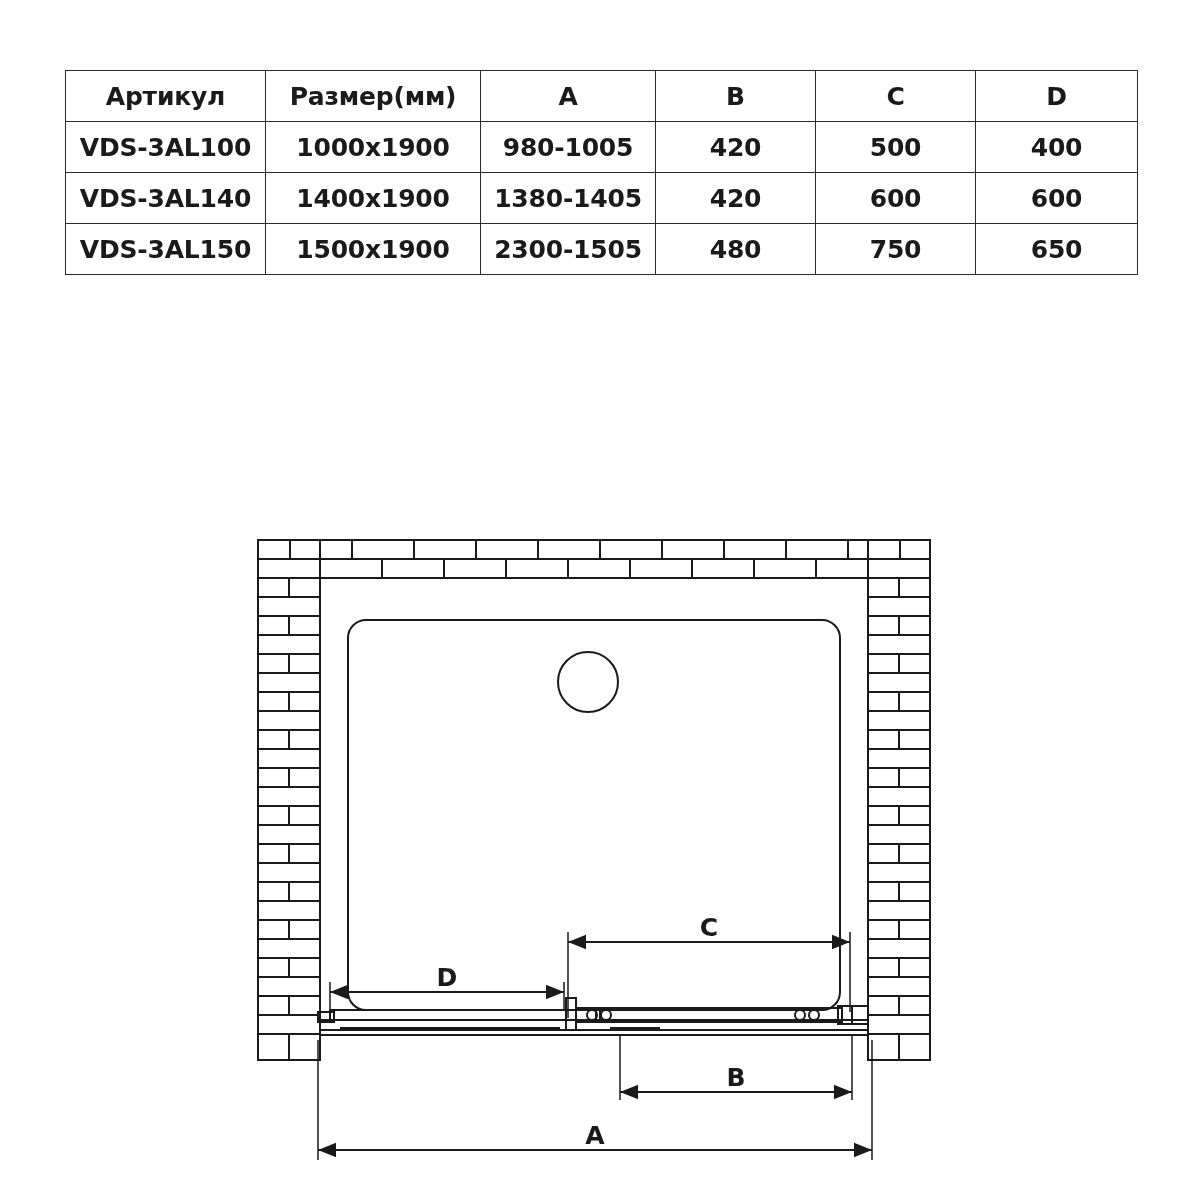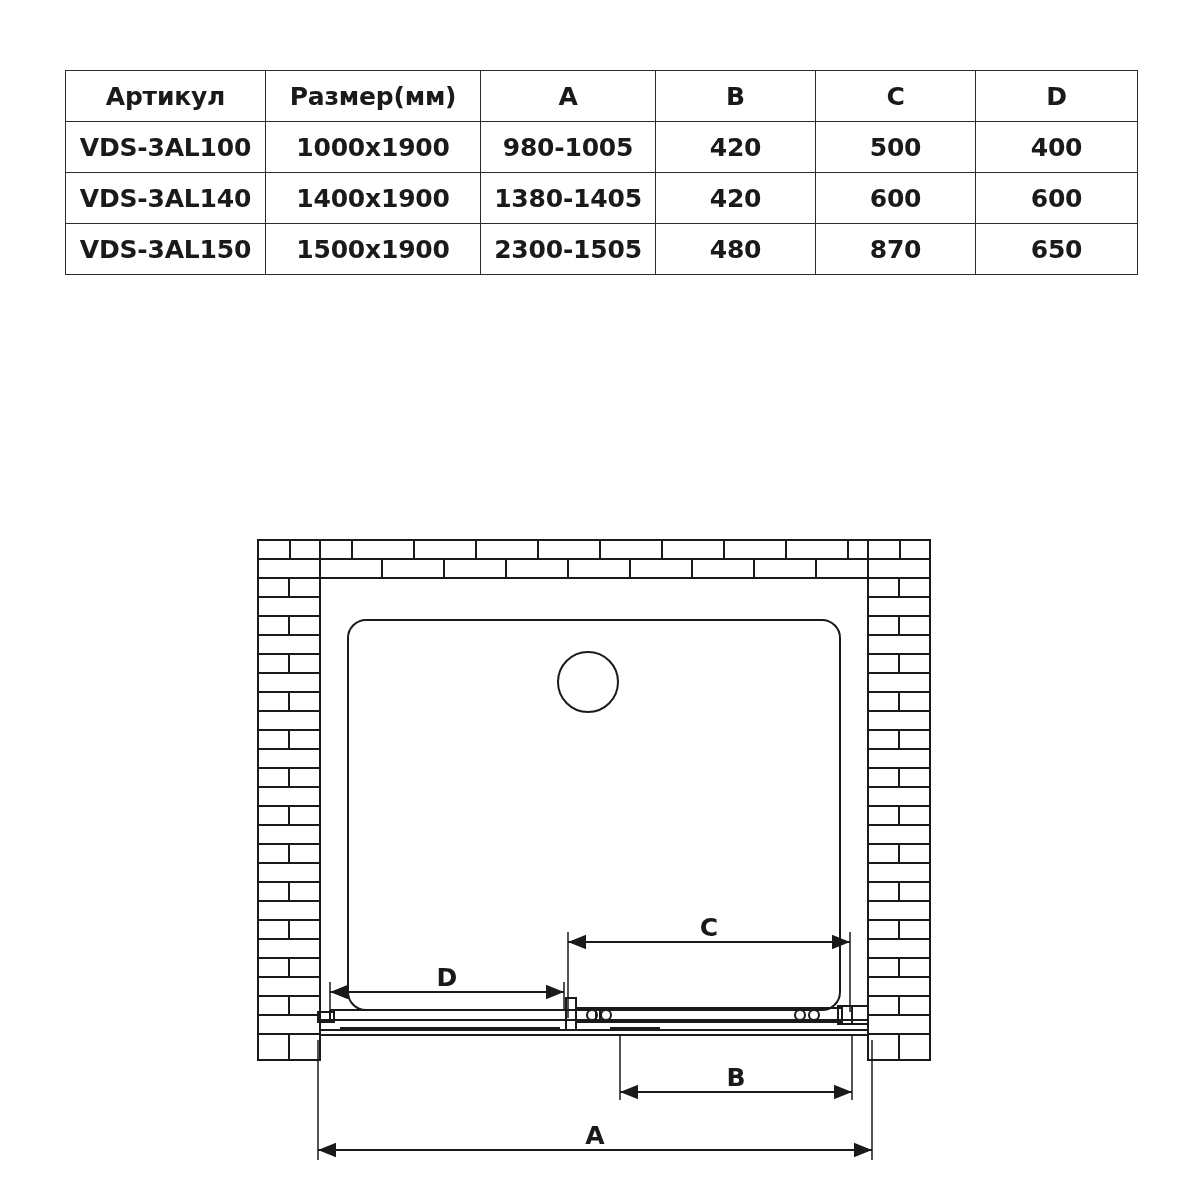--- a/index.html
+++ b/index.html
@@ -101,21 +101,21 @@
         <td>1380-1405</td>
         <td>420</td>
         <td>600</td>
         <td>600</td>
       </tr>
       <tr>
         <td>VDS-3AL150</td>
         <td>1500x1900</td>
         <td>2300-1505</td>
         <td>480</td>
-        <td>870</td>
+        <td>750</td>
         <td>650</td>
       </tr>
     </tbody>
   </table>
 </div>
 
 <div class="drawing">
 <svg width="1200" height="700" viewBox="0 0 1200 700" xmlns="http://www.w3.org/2000/svg">
   <defs>
     <marker id="arrL" markerWidth="12" markerHeight="10" refX="1" refY="5" orient="auto">

